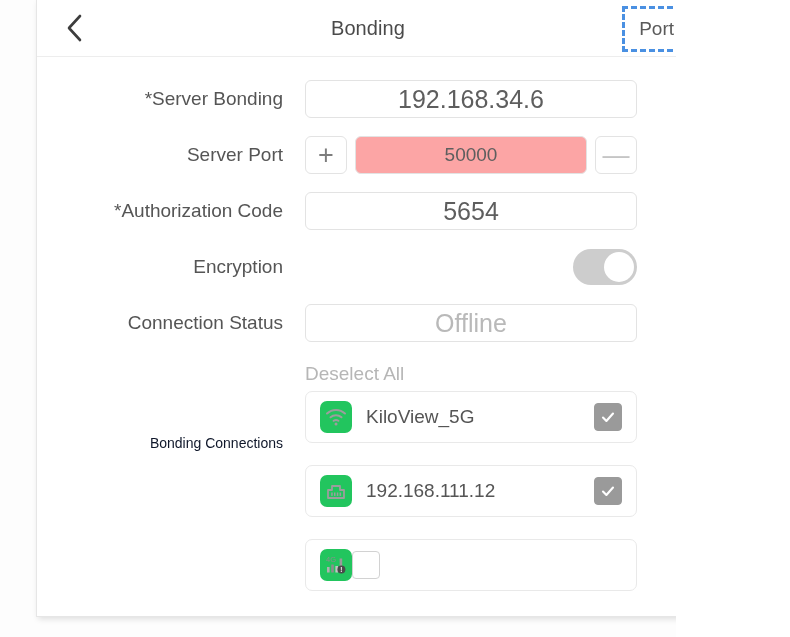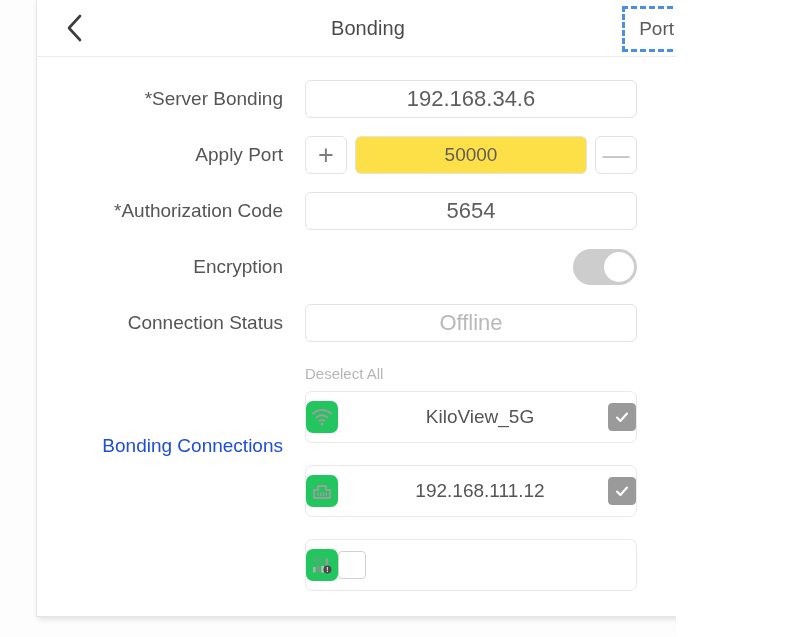--- a/index.html
+++ b/index.html
@@ -112,21 +112,21 @@
 
   .field {
     width: 332px;
     height: 38px;
     border: 1px solid #e3e3e3;
     border-radius: 6px;
     background: #fff;
     display: flex;
     align-items: center;
     justify-content: center;
-    font-size: 22px;
+    font-size: 25px;
     color: #5e5e5e;
     box-sizing: border-box;
   }
   .field.readonly { color: #b9b9b9; }
 
   
   .stepper {
     display: flex;
     align-items: center;
     width: 332px;
@@ -147,21 +147,21 @@
     font-weight: 300;
   }
   .step-btn.plus { color: #7d7d7d; }
   .step-btn.minus { color: #c5c5c5; }
   .step-value {
     flex: 1 1 auto;
     height: 38px;
     margin: 0 8px;
     border: 1px solid #e3e3e3;
     border-radius: 6px;
-    background: #fde047;
+    background: #fca5a5;
     display: flex;
     align-items: center;
     justify-content: center;
     font-size: 19px;
     color: #5e5e5e;
     box-sizing: border-box;
   }
 
   
   .toggle-wrap {
@@ -191,48 +191,47 @@
   .bonding {
     display: flex;
     margin-top: 6px;
   }
   .bonding-label-col {
     width: 268px;
     flex: 0 0 268px;
     text-align: right;
     padding-right: 22px;
     box-sizing: border-box;
-    font-size: 19px;
-    color: #1d4ed8;
+    font-size: 14px;
+    color: #0f172a;
     padding-top: 78px;
     white-space: nowrap;
   }
   .bonding-list-col {
     flex: 1 1 auto;
   }
   .deselect-all {
-    font-size: 15px;
+    font-size: 19px;
     color: #b6b6b6;
     height: 34px;
     line-height: 34px;
     cursor: pointer;
   }
   .conn-item {
     width: 332px;
     height: 52px;
     border: 1px solid #e9e9e9;
     border-radius: 7px;
     background: #fff;
     display: flex;
     align-items: center;
-    padding: 0 0;
+    padding: 0 14px;
     box-sizing: border-box;
     margin-bottom: 22px;
     cursor: pointer;
-    text-align: center;
   }
   .conn-icon {
     width: 32px;
     height: 32px;
     border-radius: 7px;
     background: #22c55e;
     display: flex;
     align-items: center;
     justify-content: center;
     flex: 0 0 32px;
@@ -278,21 +277,21 @@
     <div class="form">
 
       <div class="row">
         <div class="row-label">*Server Bonding</div>
         <div class="row-control">
           <div class="field">192.168.34.6</div>
         </div>
       </div>
 
       <div class="row">
-        <div class="row-label">Apply Port</div>
+        <div class="row-label">Server Port</div>
         <div class="row-control">
           <div class="stepper">
             <div class="step-btn plus">+</div>
             <div class="step-value">50000</div>
             <div class="step-btn minus">—</div>
           </div>
         </div>
       </div>
 
       <div class="row">

